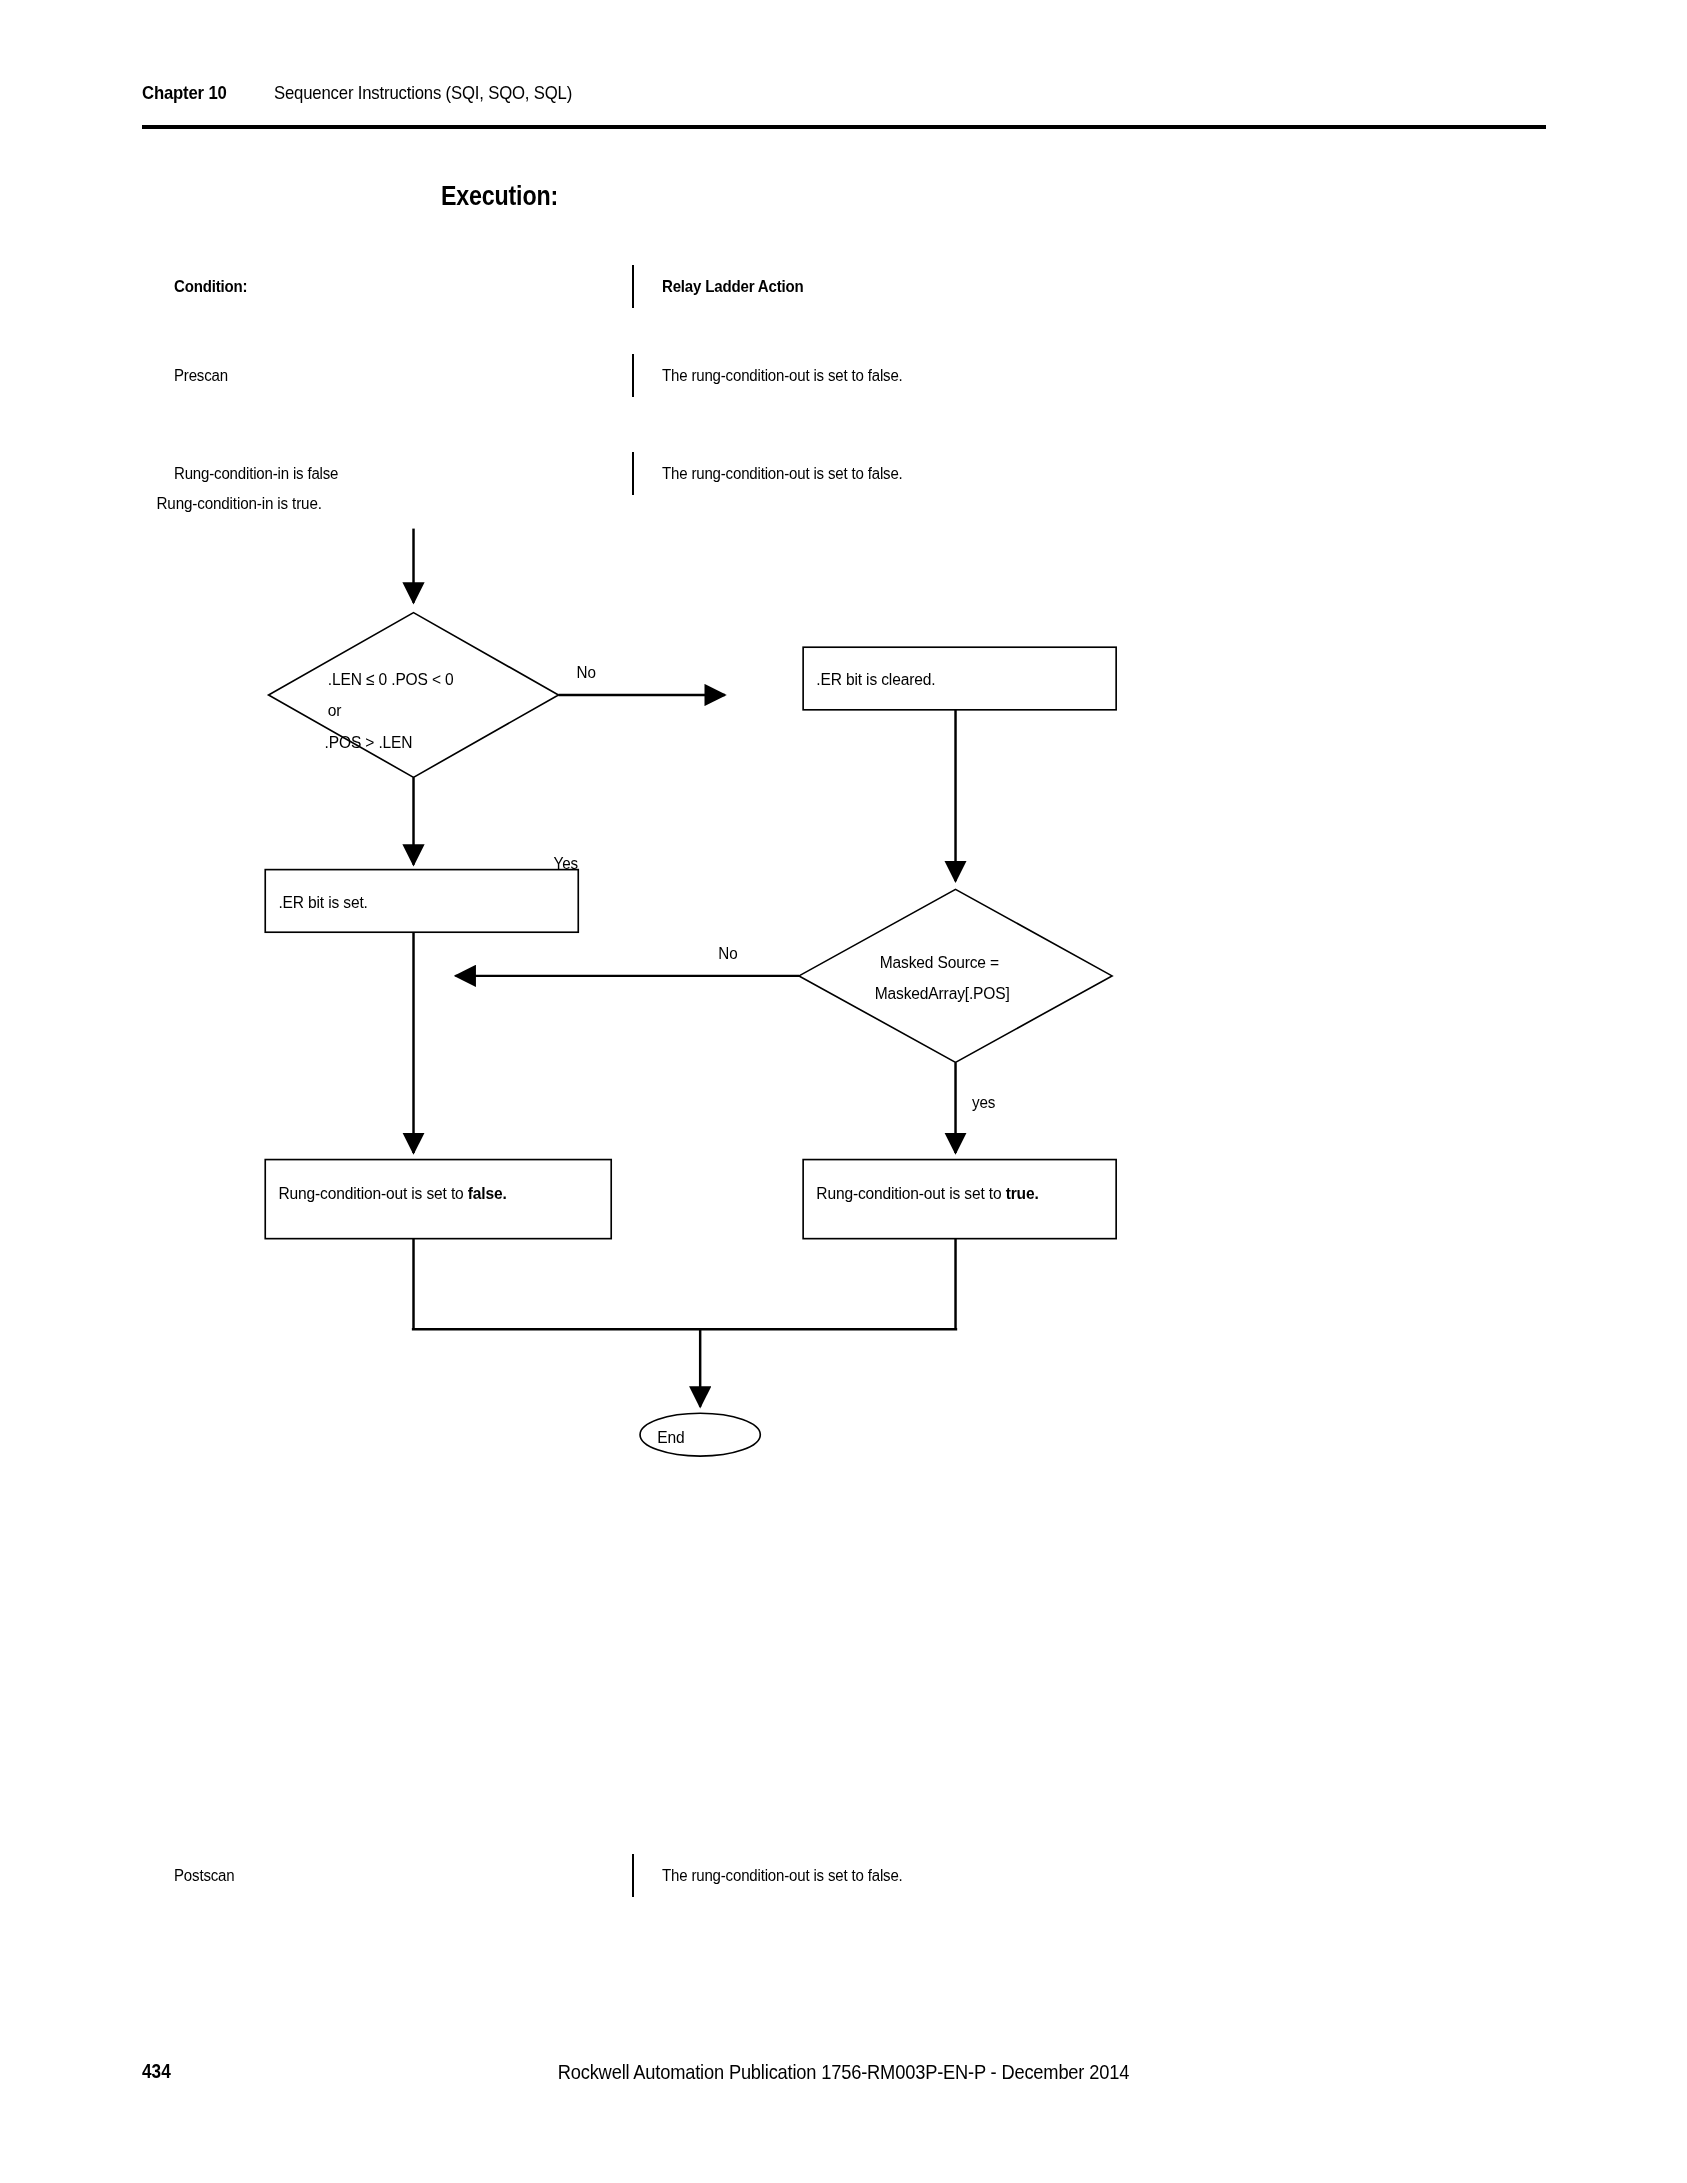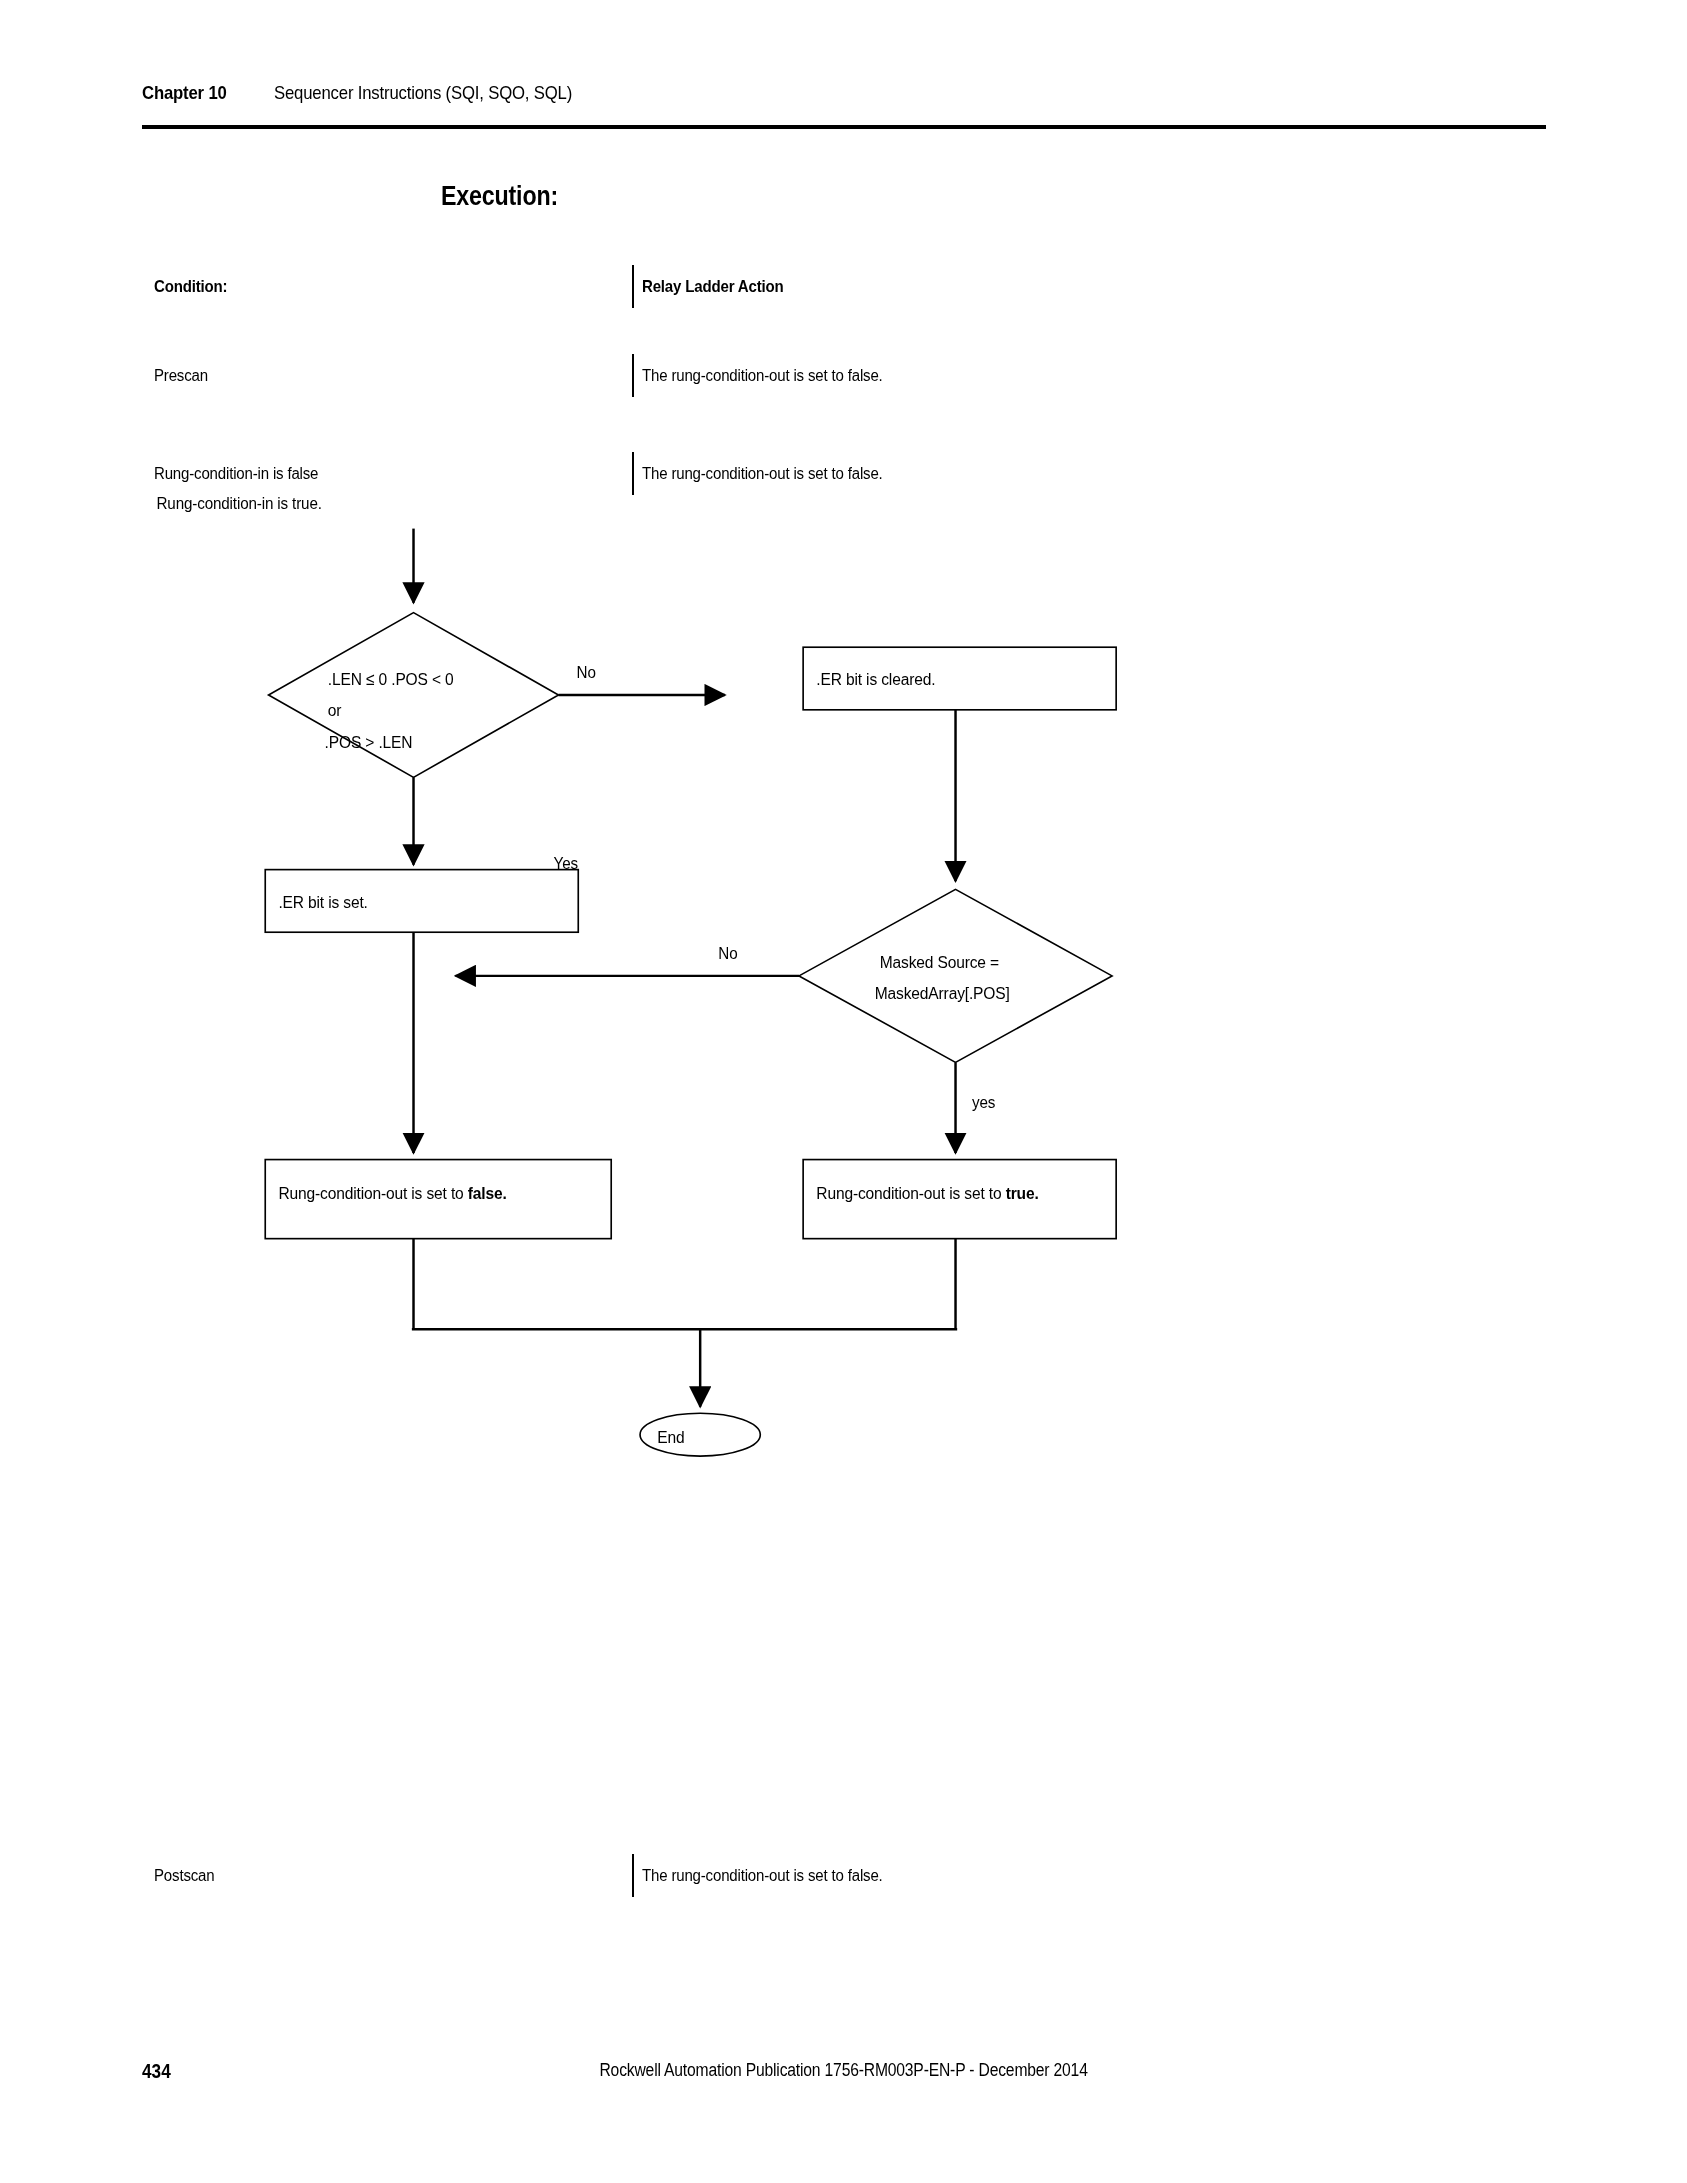--- a/index.html
+++ b/index.html
@@ -36,21 +36,21 @@
     transform:scaleX(0.86); transform-origin:left top;
     white-space:nowrap;
   }
 
   
   .tbl { position:absolute; left:142px; width:1404px; }
   .trow { position:relative; height:43px; }
   .cell {
     position:absolute; top:0; height:43px;
     display:flex; align-items:center;
-    font-size:17.3px; letter-spacing:-0.2px; white-space:nowrap;
+    font-size:17.3px; letter-spacing:-0.2px; white-space:nowrap;margin-left:20px;
   }
   .cell span { transform:scaleX(0.87); transform-origin:left center; display:inline-block; }
   .cell-a { left:11.5px; }
   .cell-b { left:500px; }
   .vdiv { position:absolute; left:490px; top:0; width:1.6px; height:43px; background:#000; }
   .hdr-cell { font-weight:bold; }
 
   .table-top   { top:262px; }
   .table-hdr   { top:265px; }
   .table-r1sep { top:308px; }
@@ -77,21 +77,21 @@
   .lbl { font-size:21px; }
 
   
   .footer-page {
     position:absolute; left:142px; top:2060px;
     font-size:20px; font-weight:bold;
     transform:scaleX(0.86); transform-origin:left top;
   }
   .footer-text {
     position:absolute; left:0; top:2060px; width:1687px;
-    text-align:center; font-size:18px; letter-spacing:-0.2px;
+    text-align:center; font-size:21px; letter-spacing:-0.2px;
   }
   .footer-text span { display:inline-block; transform:scaleX(0.87); }
 </style>
 </head>
 <body>
 
 <div class="page">
 
   <div class="header">
     <div class="header-chapter">Chapter 10</div>

